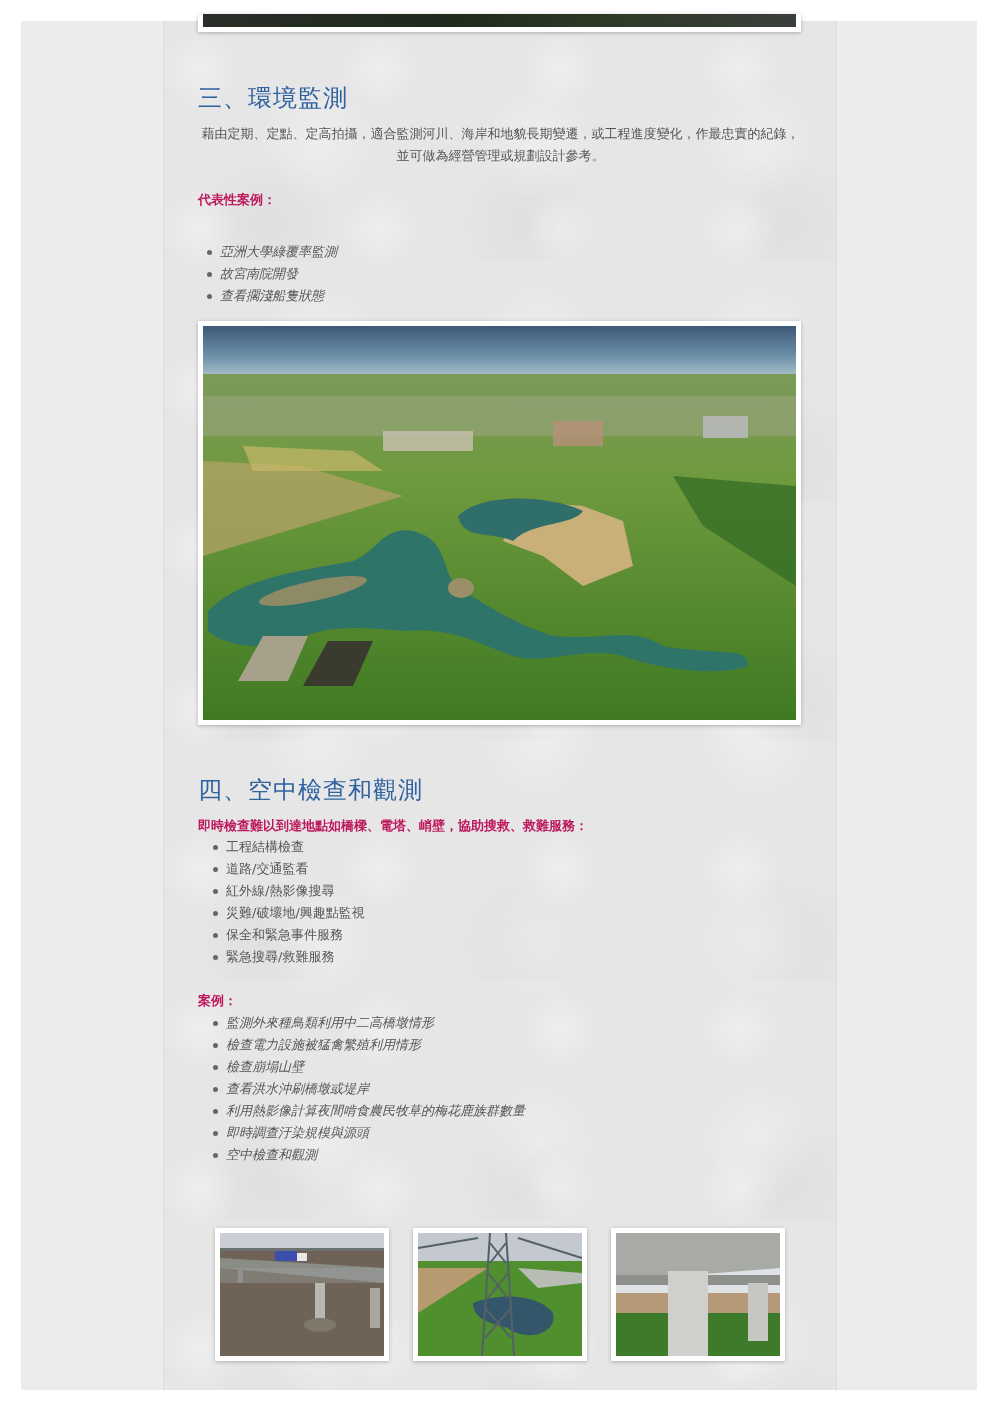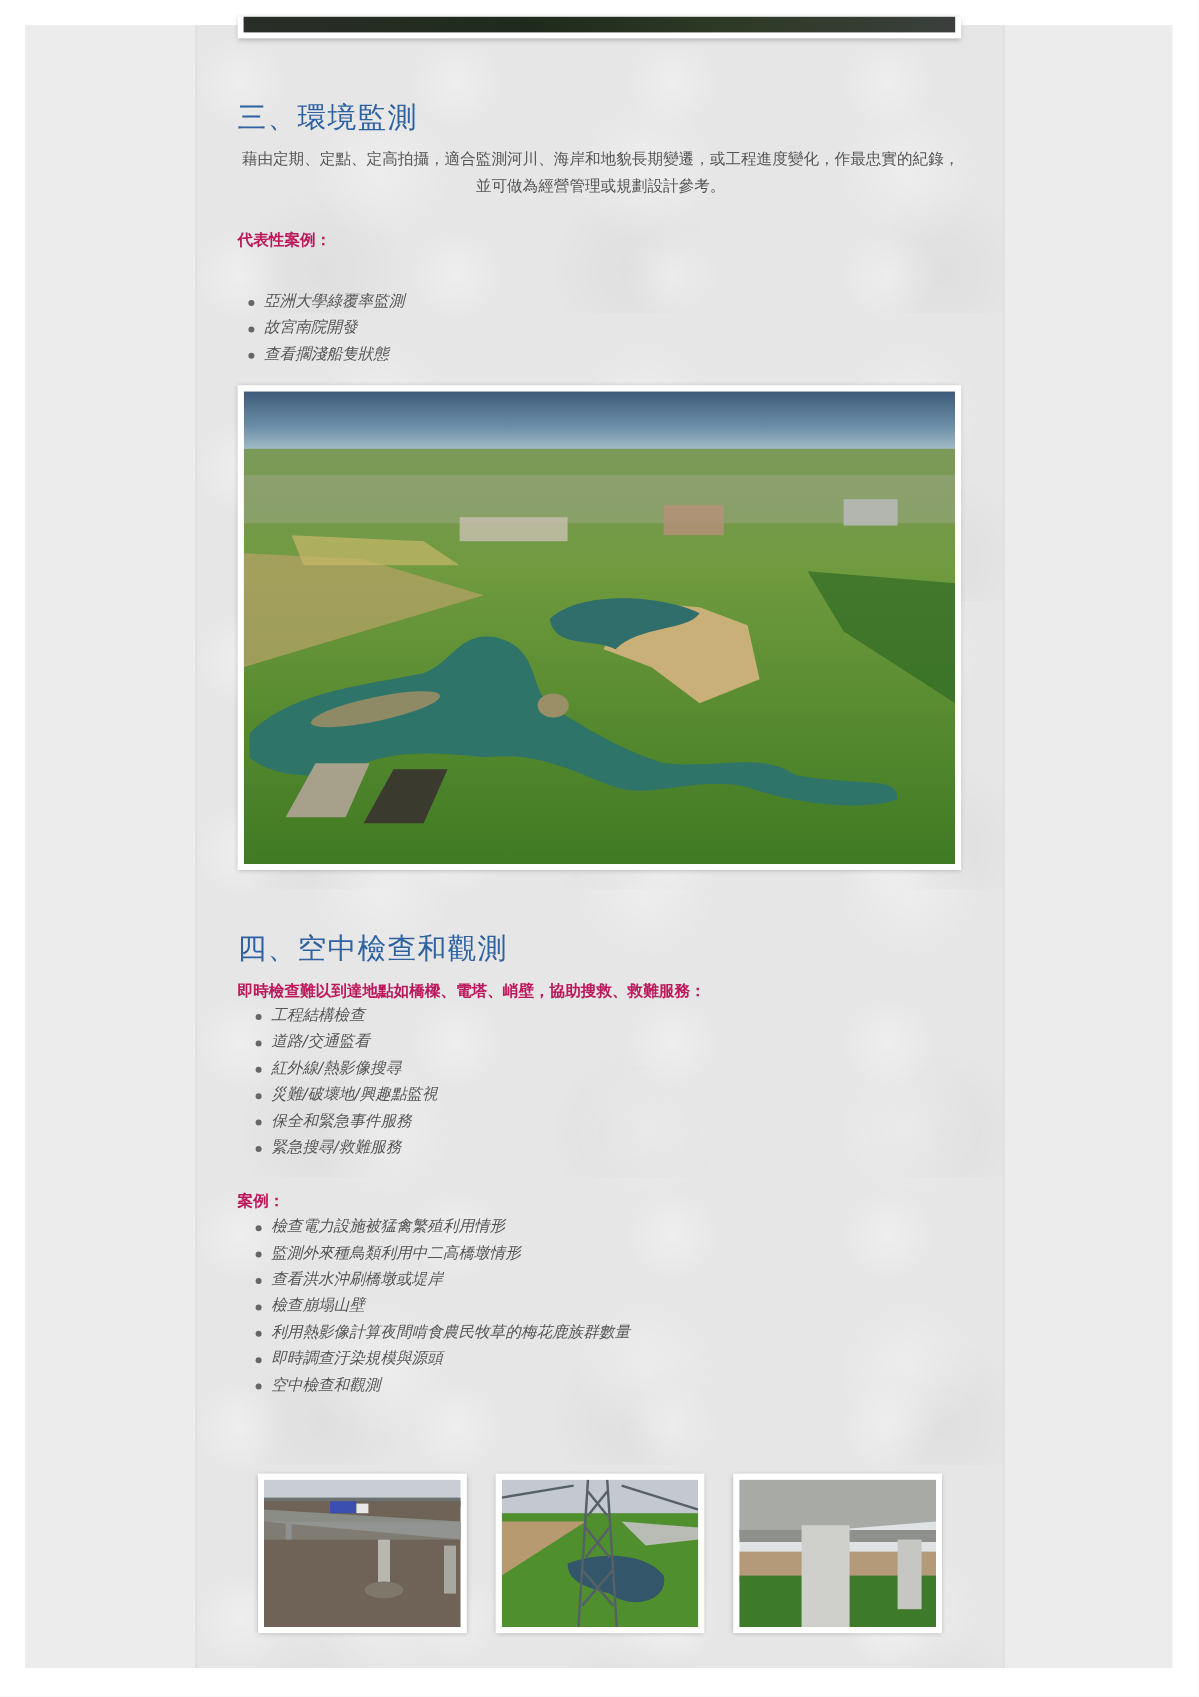--- a/index.html
+++ b/index.html
@@ -32,21 +32,21 @@
   }
   .para {
     position: absolute; margin: 0; color: #555; font-size: 13px; line-height: 22px; text-align: center;
   }
   .label { position: absolute; margin: 0; color: #be185d; font-weight: bold; font-size: 13px; }
   ul.bullets {
     position: absolute; margin: 0; padding: 0; list-style: none;
   }
   ul.bullets li {
     position: relative; padding-left: 28px; height: 22px; line-height: 22px;
-    font-size: 13px; color: #555; font-style: italic;
+    font-size: 13px; color: #555;
   }
   ul.bullets li::before {
     content: ""; position: absolute; left: 15px; top: 9px; width: 5px; height: 5px;
     border-radius: 50%; background: #666;
   }
   ul.bullets.italic li { font-style: italic; }
 </style>
 </head>
 <body>
 
@@ -113,24 +113,24 @@
   <li>工程結構檢查</li>
   <li>道路/交通監看</li>
   <li>紅外線/熱影像搜尋</li>
   <li>災難/破壞地/興趣點監視</li>
   <li>保全和緊急事件服務</li>
   <li>緊急搜尋/救難服務</li>
 </ul>
 
 <p class="label" style="left:198px; top:992px;">案例：</p>
 <ul class="bullets italic" style="left:198px; top:1012px;">
+  <li>監測外來種鳥類利用中二高橋墩情形</li>
   <li>檢查電力設施被猛禽繁殖利用情形</li>
-  <li>監測外來種鳥類利用中二高橋墩情形</li>
+  <li>檢查崩塌山壁</li>
   <li>查看洪水沖刷橋墩或堤岸</li>
-  <li>檢查崩塌山壁</li>
   <li>利用熱影像計算夜間啃食農民牧草的梅花鹿族群數量</li>
   <li>即時調查汙染規模與源頭</li>
   <li>空中檢查和觀測</li>
 </ul>
 
 <div class="frame" style="left:215px; top:1228px; width:174px; height:133px;">
   <div class="pic">
     <svg width="164" height="123" viewBox="0 0 164 123" xmlns="http://www.w3.org/2000/svg">
       <rect width="164" height="18" fill="#c9ced4"></rect>
       <rect y="15" width="164" height="8" fill="#6b7070"></rect>

